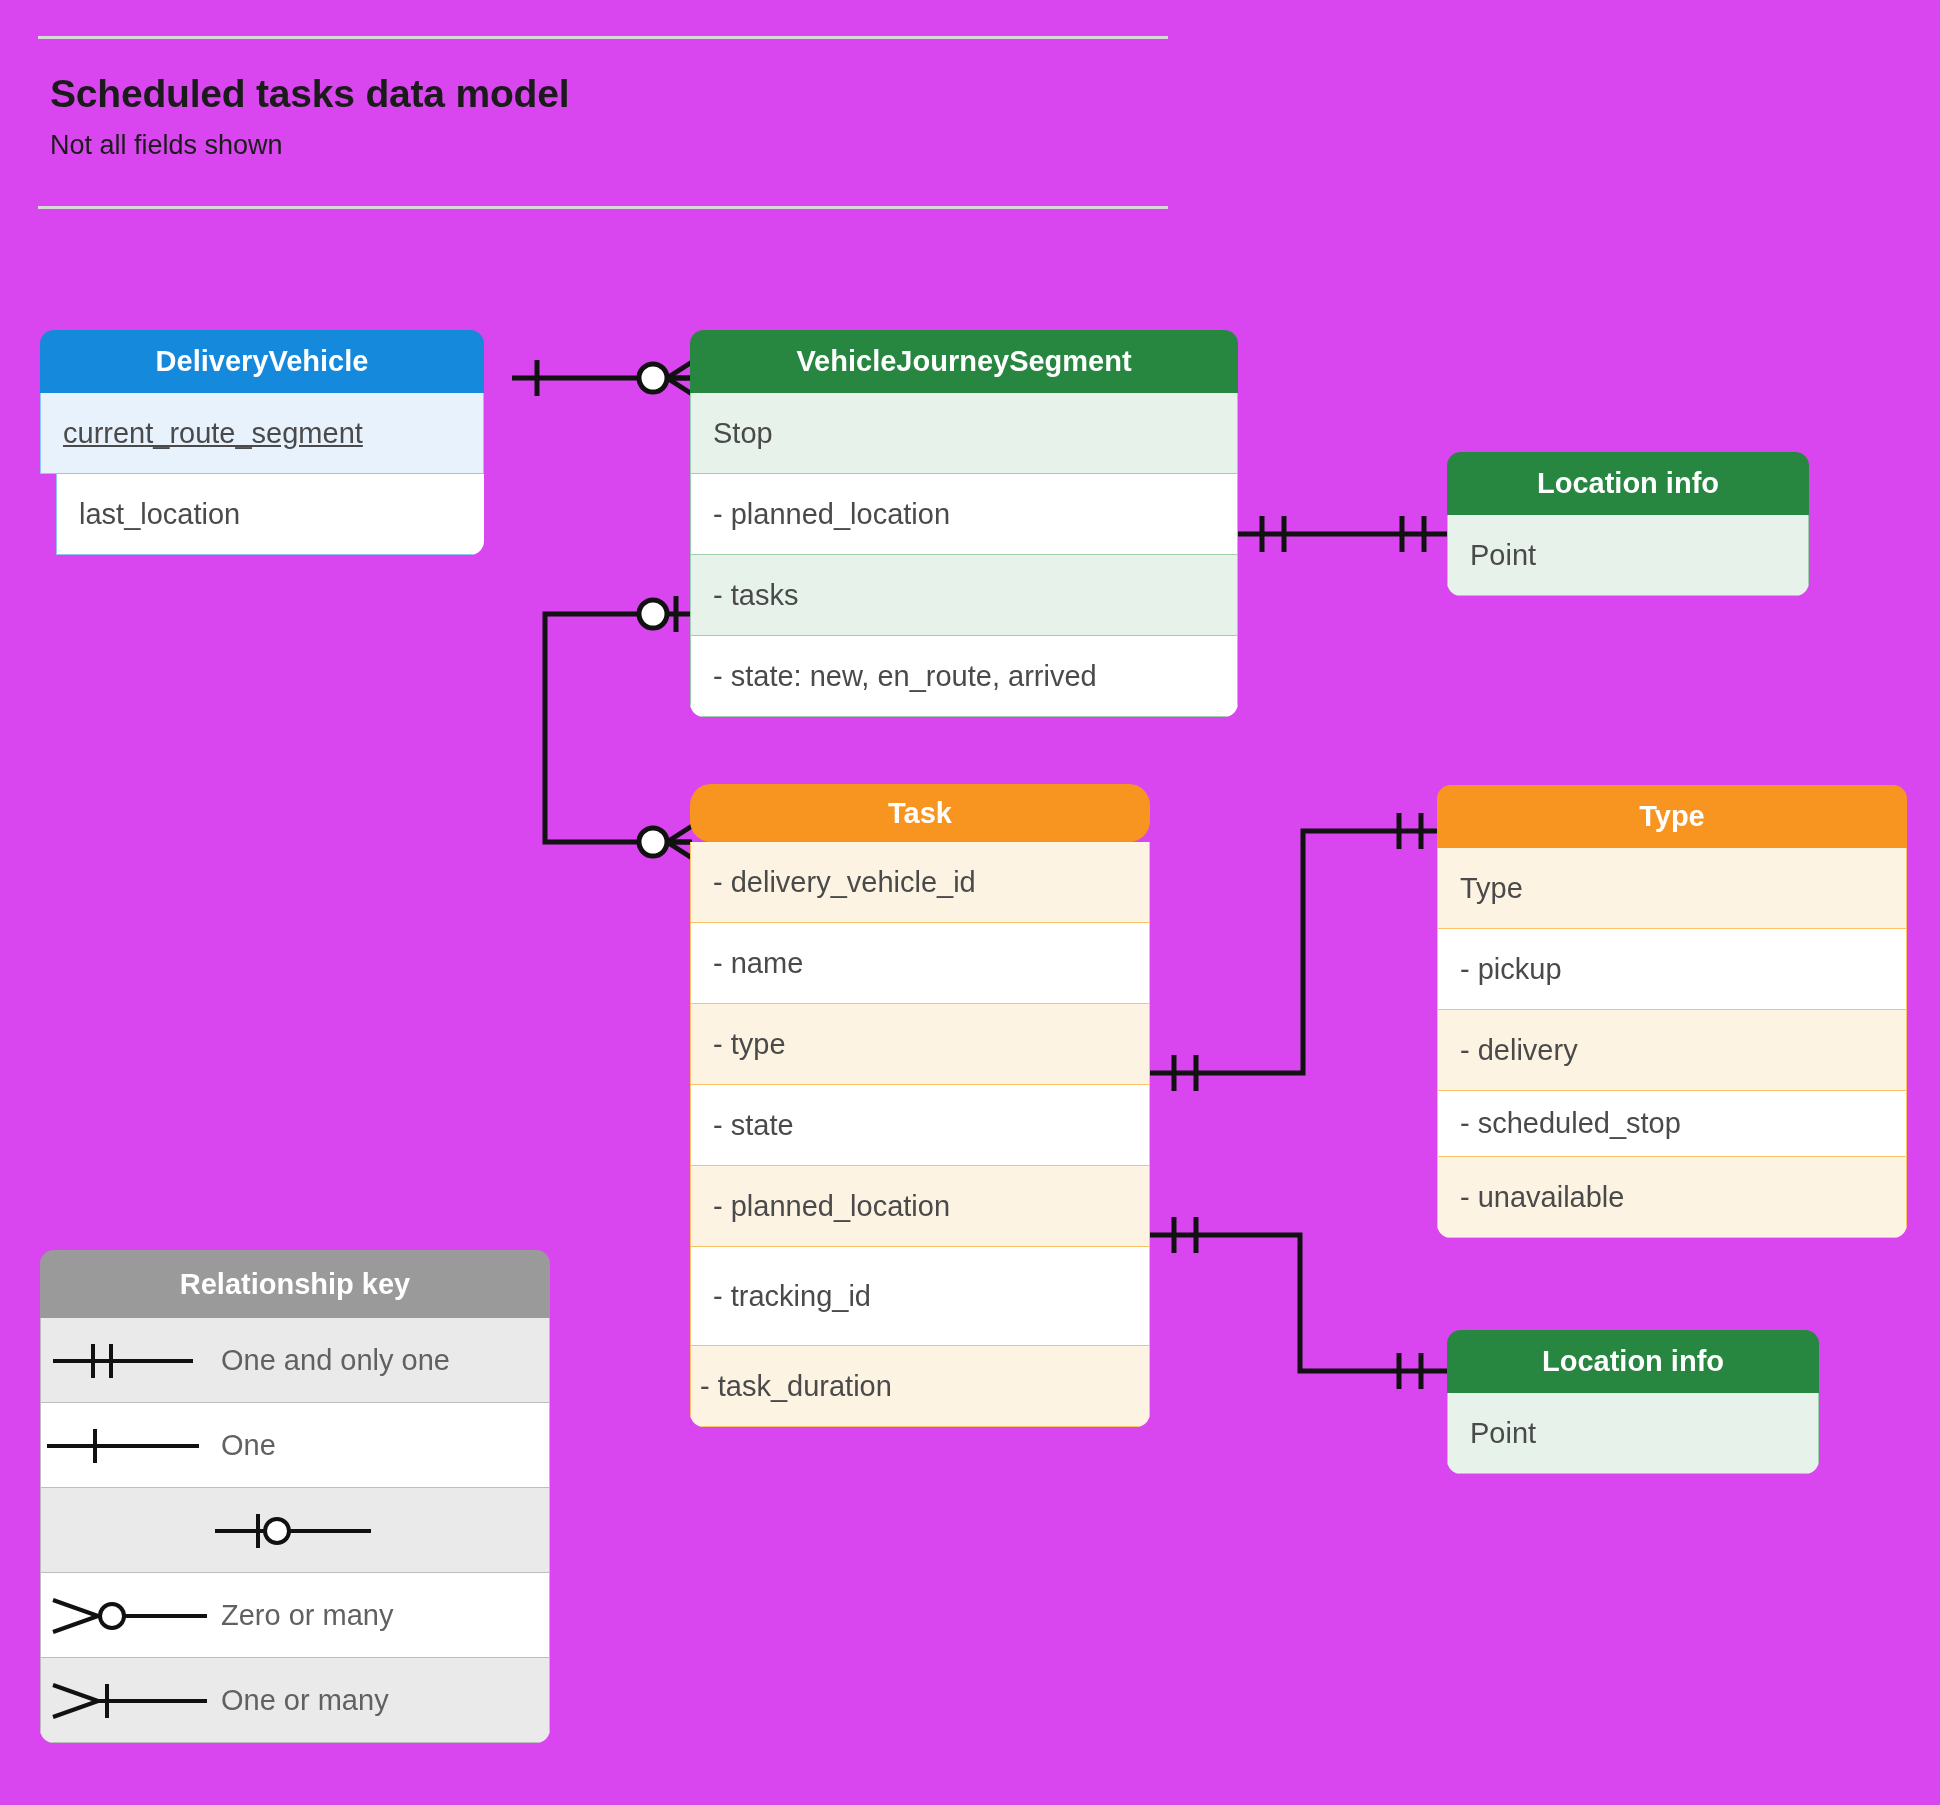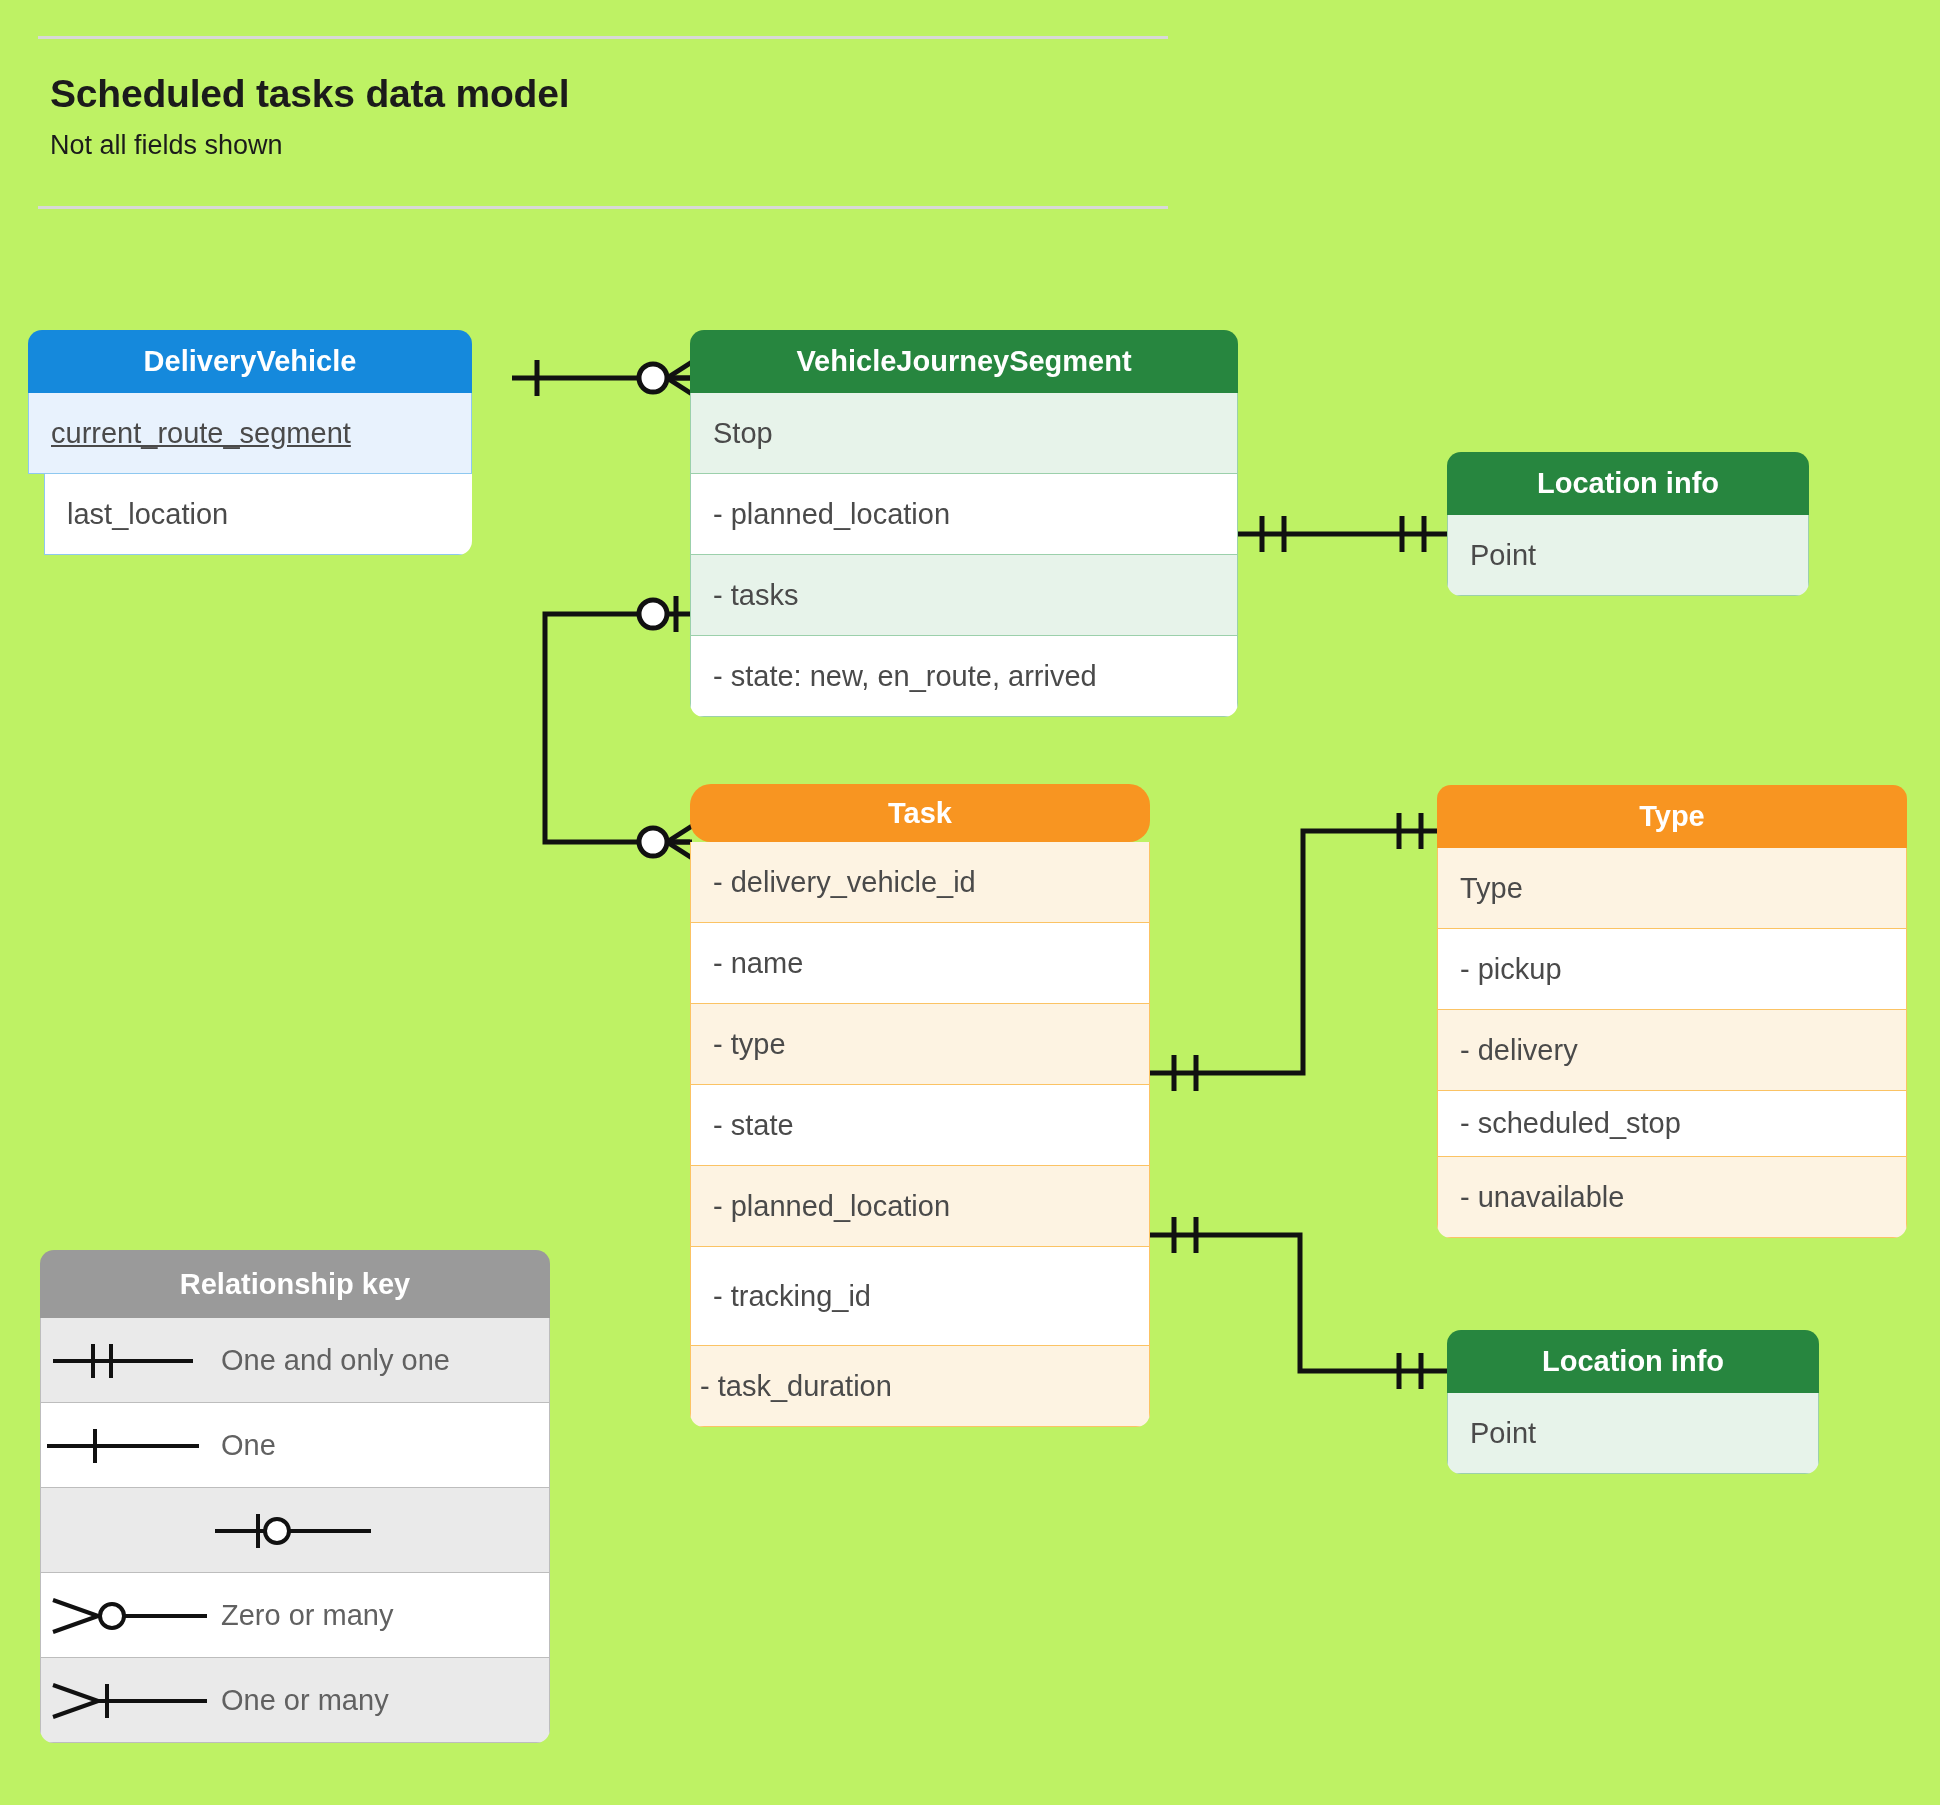--- a/index.html
+++ b/index.html
@@ -4,21 +4,21 @@
 <style>
   html,body{margin:0;padding:0;background:#ffffff;}
   body{
     font-family:"Liberation Sans", sans-serif;
     -webkit-font-smoothing:antialiased;
   }
   #page{
     position:relative;
     width:1940px;
     height:1805px;
-    background:#bef264;
+    background:#d946ef;
     overflow:hidden;
   }
 
   
   .rule{
     position:absolute;
     left:38px;
     width:1130px;
     height:3px;
     background:#d8d8d8;
@@ -175,21 +175,21 @@
       <line x1="1421" y1="813" x2="1421" y2="849"></line>
 
       <polyline points="1150,1235 1300,1235 1300,1371 1447,1371"></polyline>
       <line x1="1174" y1="1217" x2="1174" y2="1253"></line>
       <line x1="1196" y1="1217" x2="1196" y2="1253"></line>
       <line x1="1399" y1="1353" x2="1399" y2="1389"></line>
       <line x1="1421" y1="1353" x2="1421" y2="1389"></line>
     </g>
   </svg>
 
-  <div class="entity e-blue" id="box-delivery-vehicle" style="left:28px;top:330px;width:444px;">
+  <div class="entity e-blue" id="box-delivery-vehicle" style="left:40px;top:330px;width:444px;">
     <div class="hdr" style="height:63px;">DeliveryVehicle</div>
     <div class="row alt" style="height:81px;text-decoration:underline;">current_route_segment</div>
     <div class="row plain" style="height:81px;">last_location</div>
   </div>
 
   <div class="entity e-green" id="box-vjs" style="left:690px;top:330px;width:548px;">
     <div class="hdr" style="height:63px;">VehicleJourneySegment</div>
     <div class="row alt" style="height:81px;">Stop</div>
     <div class="row plain" style="height:81px;">-  planned_location</div>
     <div class="row alt" style="height:81px;">- tasks</div>

